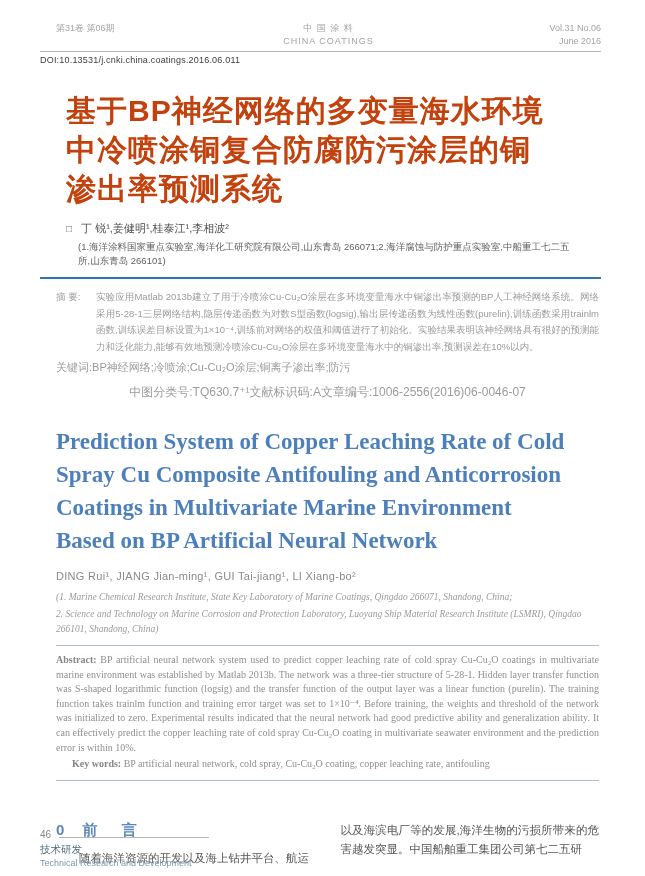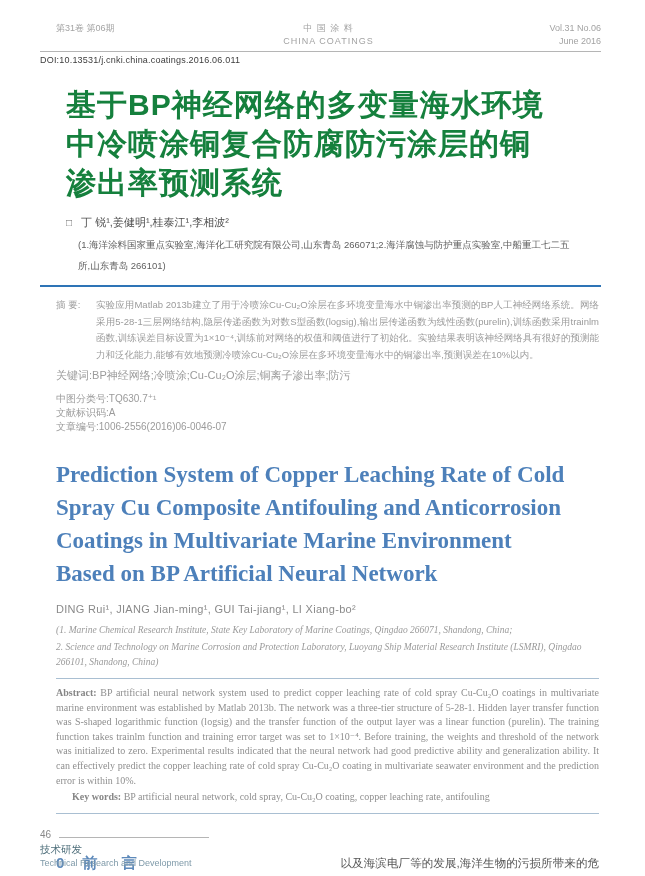--- a/index.html
+++ b/index.html
@@ -18,45 +18,45 @@
   
   .jheader { display: flex; color: #a3a3a3; font-size: 9px; line-height: 13px; margin-left: 16px; }
   .jheader .h-left  { width: 33%; text-align: left; }
   .jheader .h-center{ width: 34%; text-align: center; letter-spacing: 1px; }
   .jheader .h-right { width: 33%; text-align: right; }
   .jheader-rule { border-bottom: 1px solid #b5b5b5; margin-top: 3px; }
   .doi-line { margin-top: 3px; font-size: 9px; color: #3d3d3d; letter-spacing: 0.2px; }
 
   
   .cn-title {
-    margin: 20px 40px 0 26px;
-    color: #15803d;
+    margin: 26px 40px 0 26px;
+    color: #c2410c;
     font-size: 30px;
     line-height: 39px;
     font-weight: 700;
     letter-spacing: 1px;
   }
   .cn-authors { margin: 13px 0 0 26px; font-size: 11px; color: #4e4e4e; }
   .cn-authors .marker { color: #6a6a6a; margin-right: 6px; font-size: 10px; }
-  .cn-affil { margin: 4px 30px 0 38px; font-size: 9.5px; line-height: 21px; color: #5f5f5f; }
+  .cn-affil { margin: 4px 30px 0 38px; font-size: 9.5px; line-height: 14px; color: #5f5f5f; }
   .rule-blue { height: 2px; background: #2e74b6; margin-top: 9px; }
 
   
   .cn-abstract {
     position: relative;
     margin: 10px 2px 0 16px;
     padding-left: 40px;
     font-size: 9.5px;
     line-height: 16.5px;
     color: #9b9b9b;
     text-align: justify;
   }
   .cn-abstract .abs-label { position: absolute; left: 0; top: 0; color: #9b9b9b; }
   .cn-keywords { margin: 5px 2px 0 16px; font-size: 11px; color: #9b9b9b; }
-  .cn-class { display: flex; justify-content: flex-start; margin: 9px 2px 0 16px; font-size: 10px; color: #9b9b9b; flex-direction: column; }
+  .cn-class { display: flex; justify-content: center; margin: 9px 2px 0 16px; font-size: 12px; color: #9b9b9b; }
 
   
   .en-title {
     margin: 24px 30px 8px 16px;
     font-family: "Liberation Serif", "DejaVu Serif", serif;
     font-weight: 700;
     color: #4d80ba;
     font-size: 23px;
     line-height: 33px;
   }

